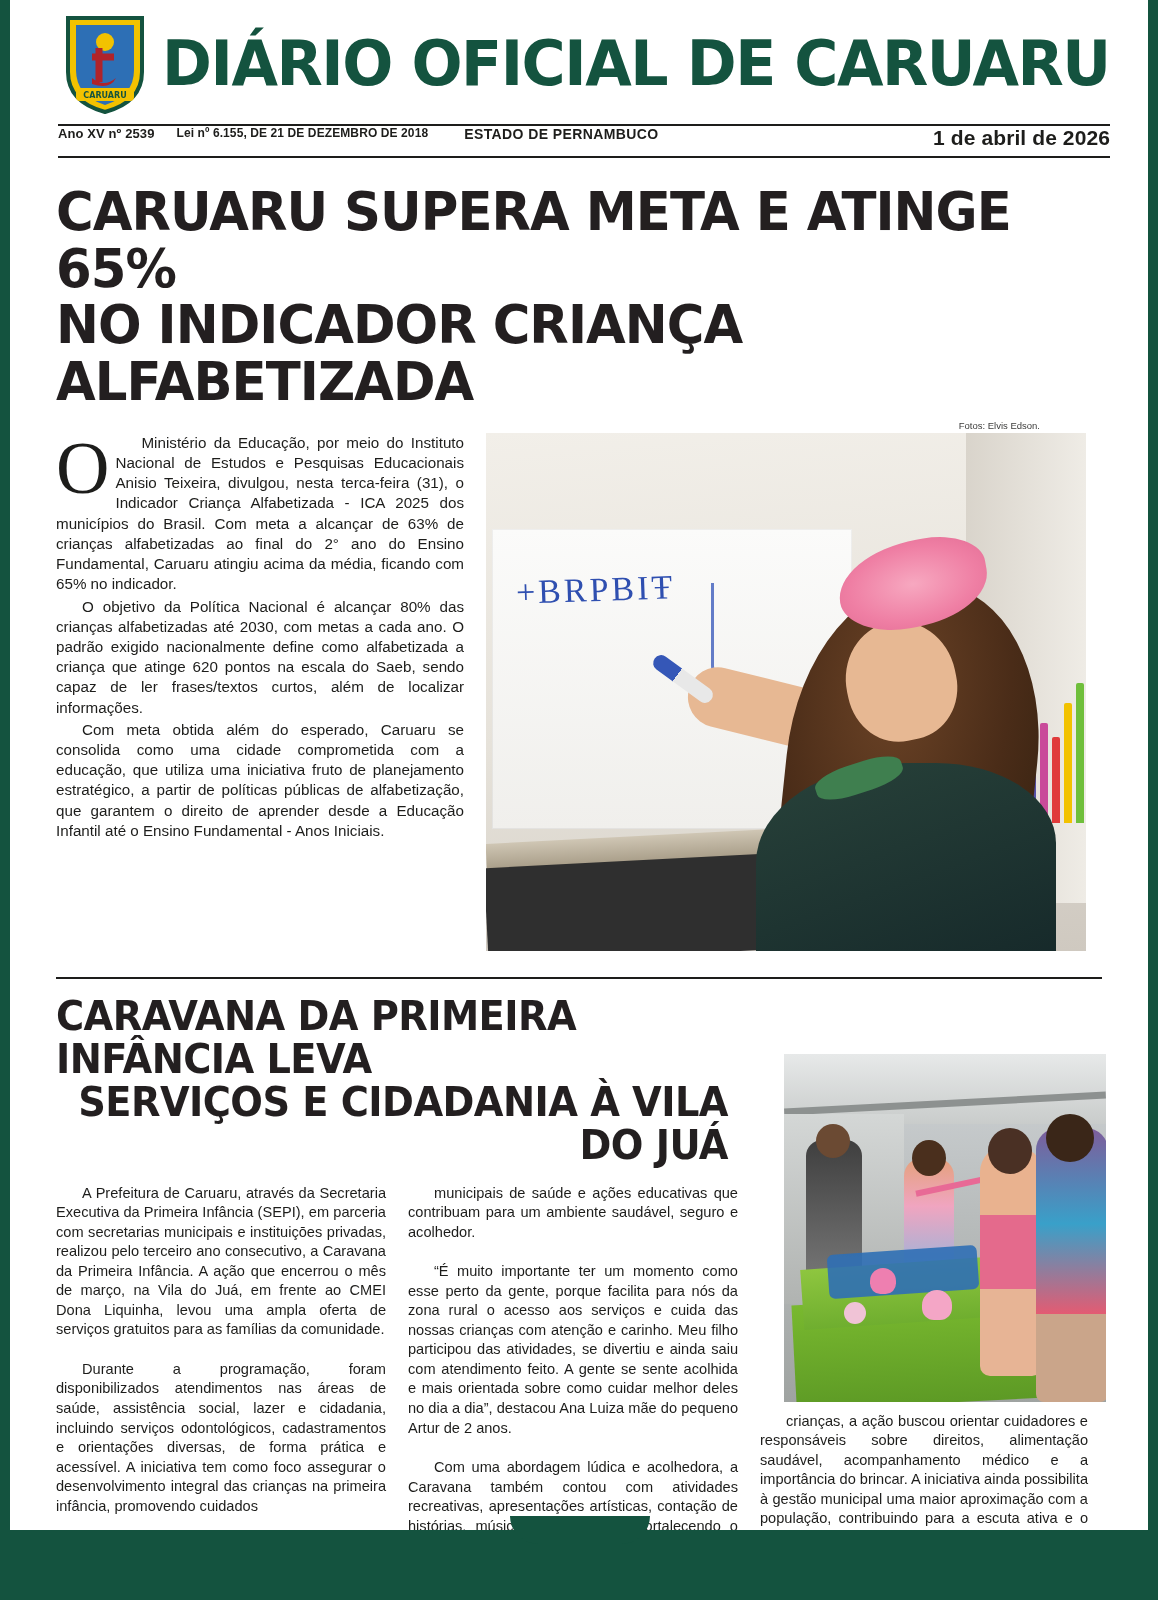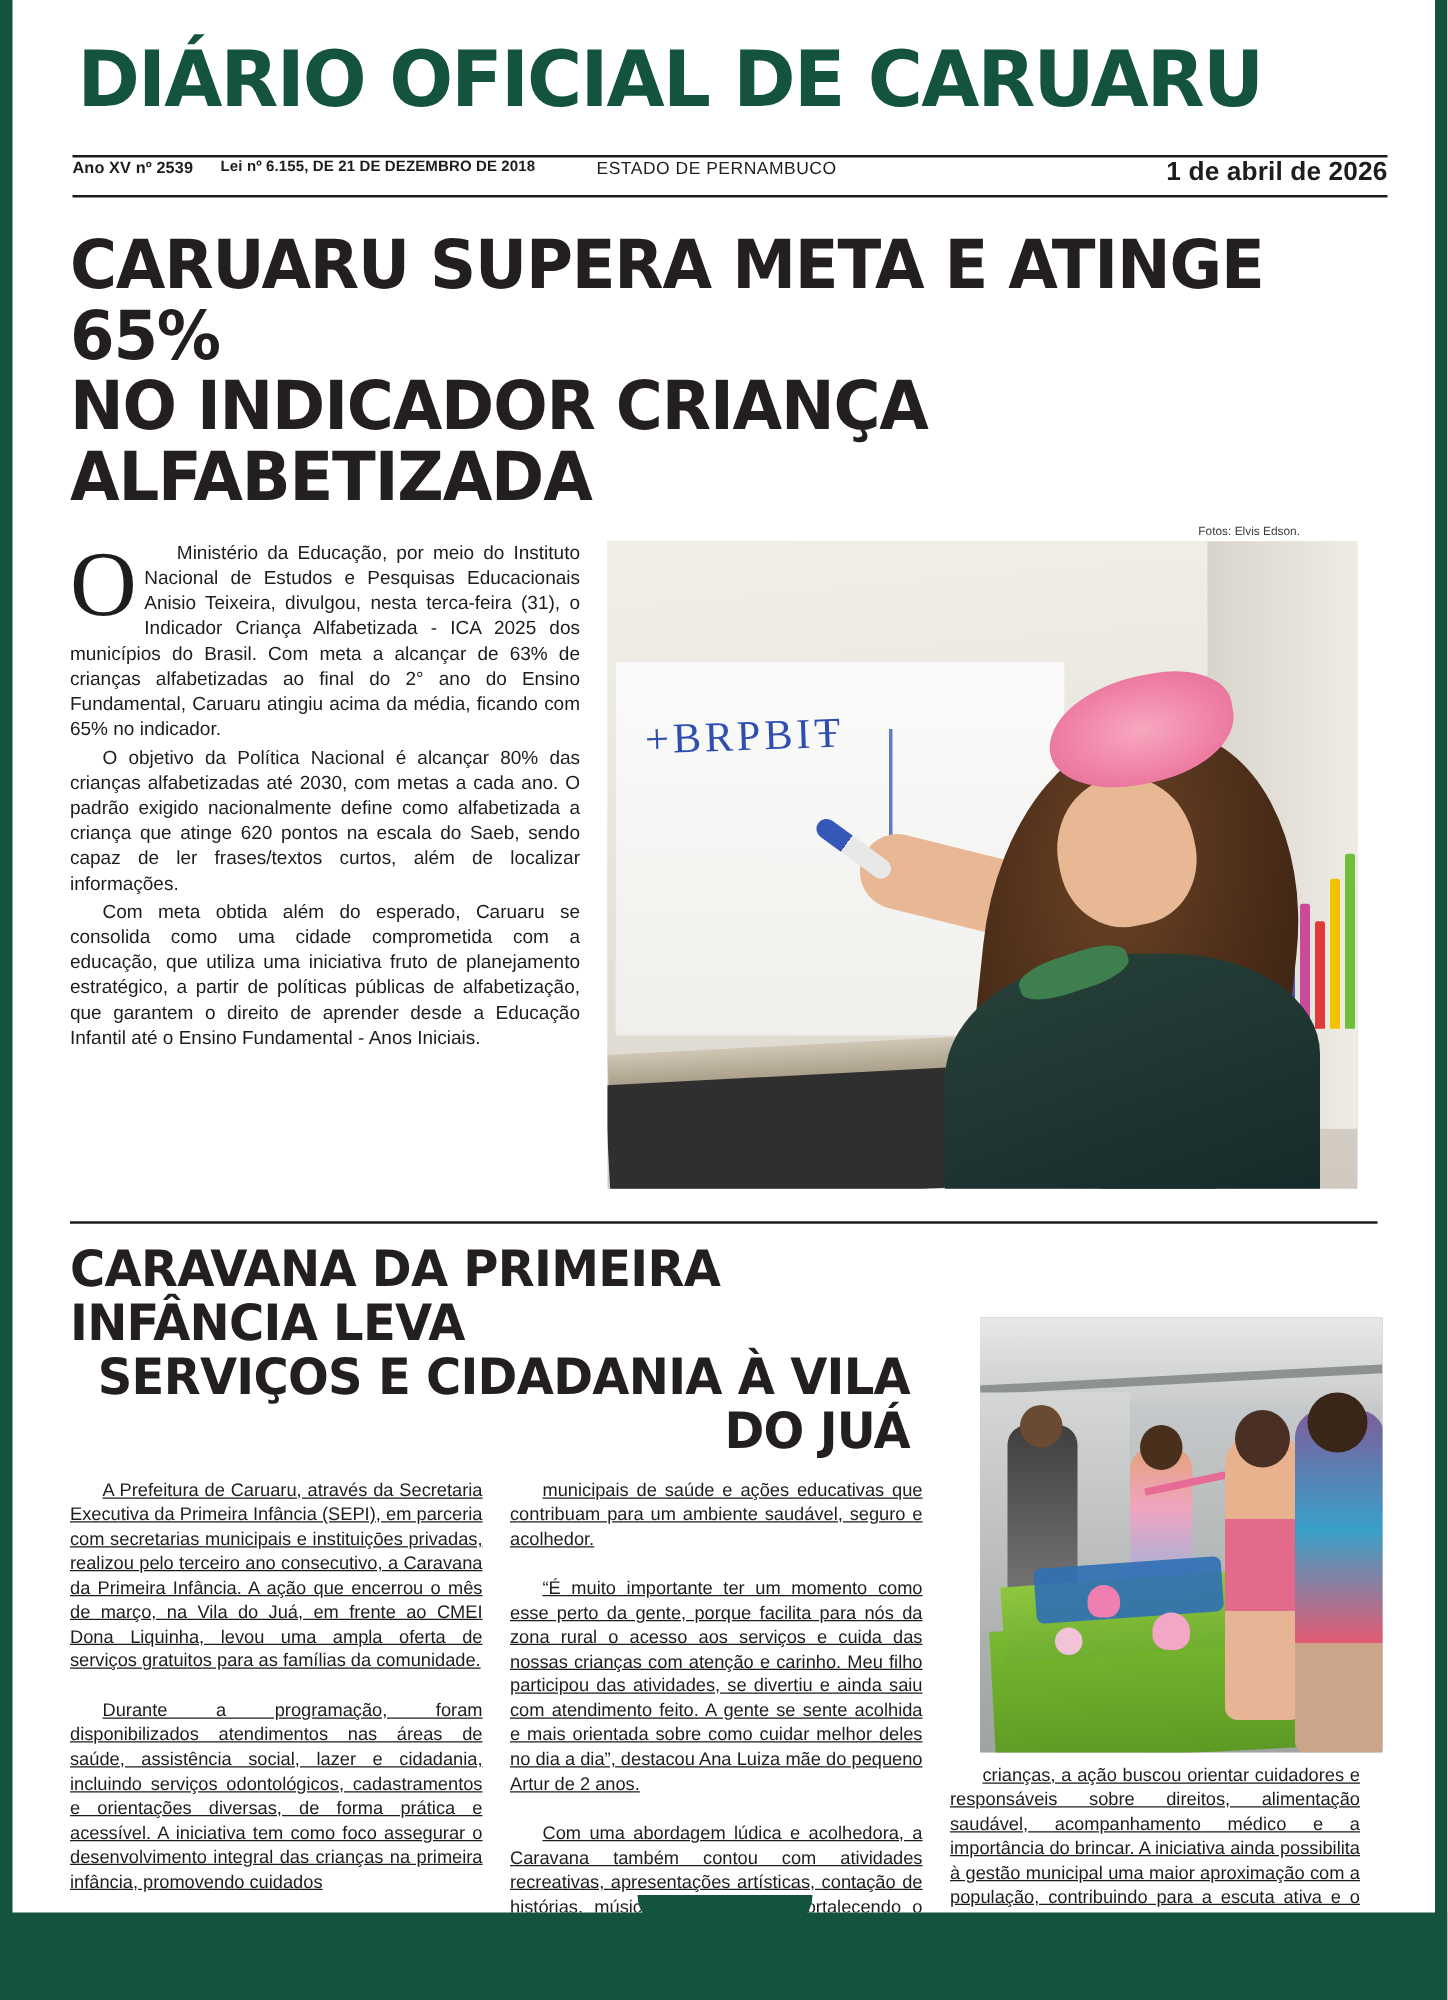--- a/index.html
+++ b/index.html
@@ -95,21 +95,21 @@
     border-bottom: 2px solid #1d1d1b;
     height: 30px;
     display: flex;
     align-items: flex-start;
     font-size: 13px;
     font-weight: 700;
     letter-spacing: 0.1px;
   }
   .info-bar .ano { margin-right: 22px; }
   .info-bar .lei { font-size: 12px; font-weight: 700; margin-right: 36px; }
-  .info-bar .estado { font-size: 14px; font-weight: 400; letter-spacing: 0.4px; margin-left: 13px; }
+  .info-bar .estado { font-size: 14px; font-weight: 700; letter-spacing: 0.4px; }
   .info-bar .spacer { flex: 1 1 auto; }
   .info-bar .data { font-size: 21px; font-weight: 700; }
 
   
   .headline {
     margin: 26px 46px 0 46px;
     font-family: "DejaVu Sans", sans-serif;
     font-weight: 900;
     font-size: 54px;
     line-height: 1.05;
@@ -272,21 +272,20 @@
     width: 322px; height: 348px;
     overflow: hidden;
     background: #bdb9b2;
   }
   .a2-cols {
     display: flex;
     gap: 22px;
     font-size: 14.6px;
     line-height: 1.34;
     text-align: justify;
-    text-decoration: underline;
   }
   .a2-col { width: 330px; }
   .a2-col p { margin: 0; text-indent: 26px; }
   .a2-col p + p { margin-top: 20px; }
   .a2-col.third { width: 328px; }
   .a2-col.third .pad { height: 228px; }
 
   
   .p2-bg { position: absolute; inset: 0; background: linear-gradient(180deg,#cfd3d6 0%, #b9bdbd 45%, #9fa3a1 100%); }
   .p2-ceiling { position: absolute; left:0; top:0; width: 322px; height: 70px; background: linear-gradient(180deg,#e7e9e9,#c9cccb); }
@@ -308,20 +307,31 @@
   .p2-toy3 { position:absolute; left: 60px; top: 248px; width: 22px; height: 22px; background:#f0c3d6; border-radius:50%; }
   .p2-ribbon { position:absolute; left: 130px; top: 118px; width: 180px; height: 6px; background:#e86a96; transform: rotate(-12deg); }
 </style>
 </head>
 <body>
 
 <div class="page">
   <div class="page-inner">
 
     <div class="masthead">
+      <div class="crest">
+        <svg width="86" height="104" viewBox="0 0 86 104">
+          <path d="M6 6 H80 V60 Q80 90 43 100 Q6 90 6 60 Z" fill="#f2c200" stroke="#14533f" stroke-width="4"></path>
+          <path d="M14 13 H72 V58 Q72 84 43 93 Q14 84 14 58 Z" fill="#2d6fb5"></path>
+          <circle cx="43" cy="30" r="9" fill="#f2c200"></circle>
+          <path d="M37 36 L37 70 M30 45 H52" stroke="#b0232a" stroke-width="7" fill="none"></path>
+          <path d="M30 66 q12 10 24 0 q-6 12 -24 6 z" fill="#b0232a"></path>
+          <rect x="14" y="76" width="58" height="13" rx="4" fill="#f2c200"></rect>
+          <text x="43" y="86" font-family="DejaVu Sans, sans-serif" font-size="8" font-weight="700" fill="#14533f" text-anchor="middle">CARUARU</text>
+        </svg>
+      </div>
       <div class="masthead-title">DIÁRIO OFICIAL DE CARUARU</div>
     </div>
 
     <div class="info-bar">
       <span class="ano">Ano XV  nº 2539</span>
       <span class="lei">Lei nº 6.155, DE 21 DE DEZEMBRO DE 2018</span>
       <span class="estado">ESTADO DE PERNAMBUCO</span>
       <span class="spacer"></span>
       <span class="data">1 de abril de 2026</span>
     </div>

